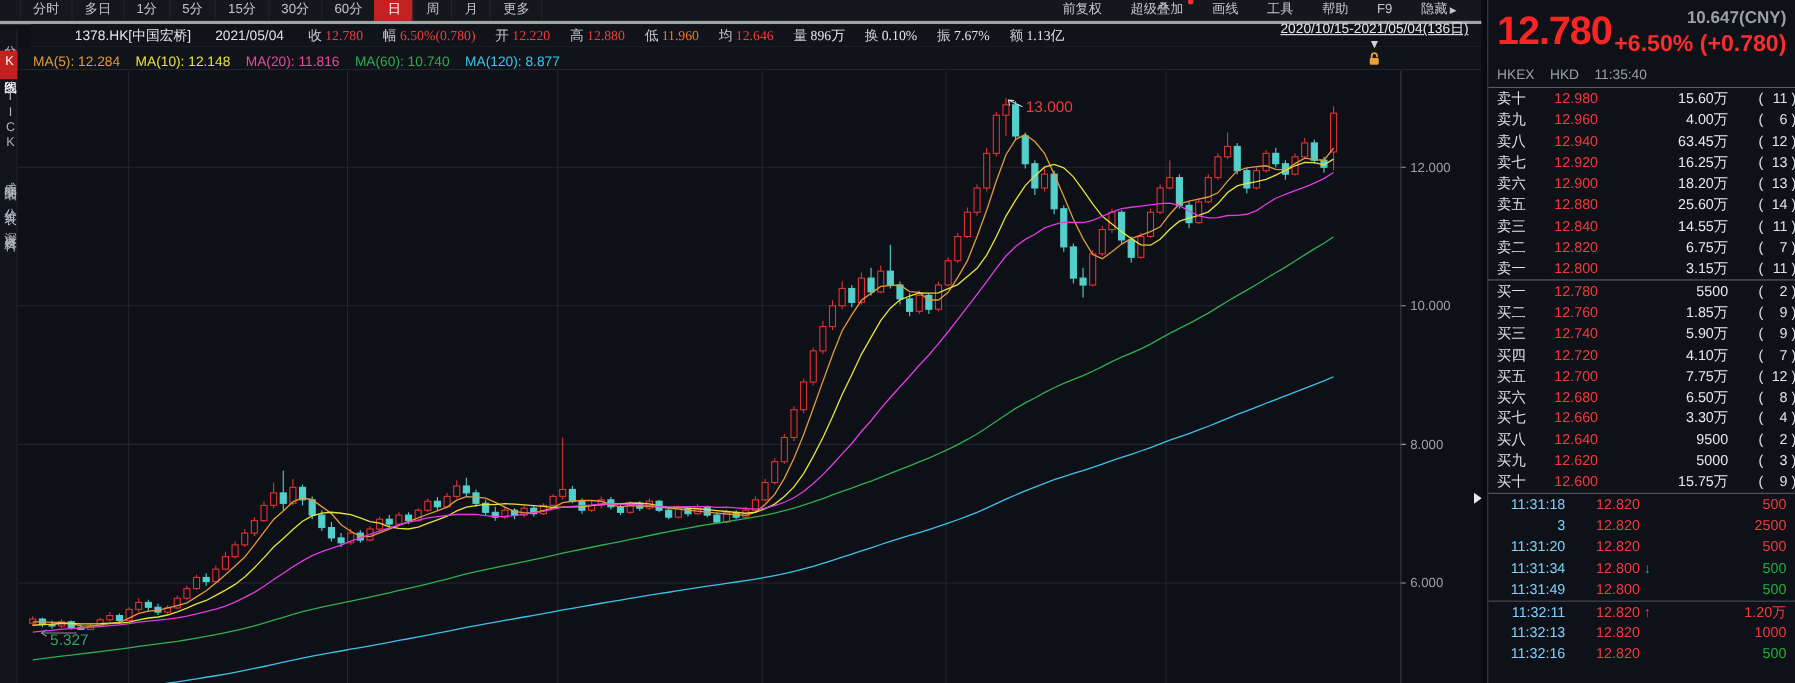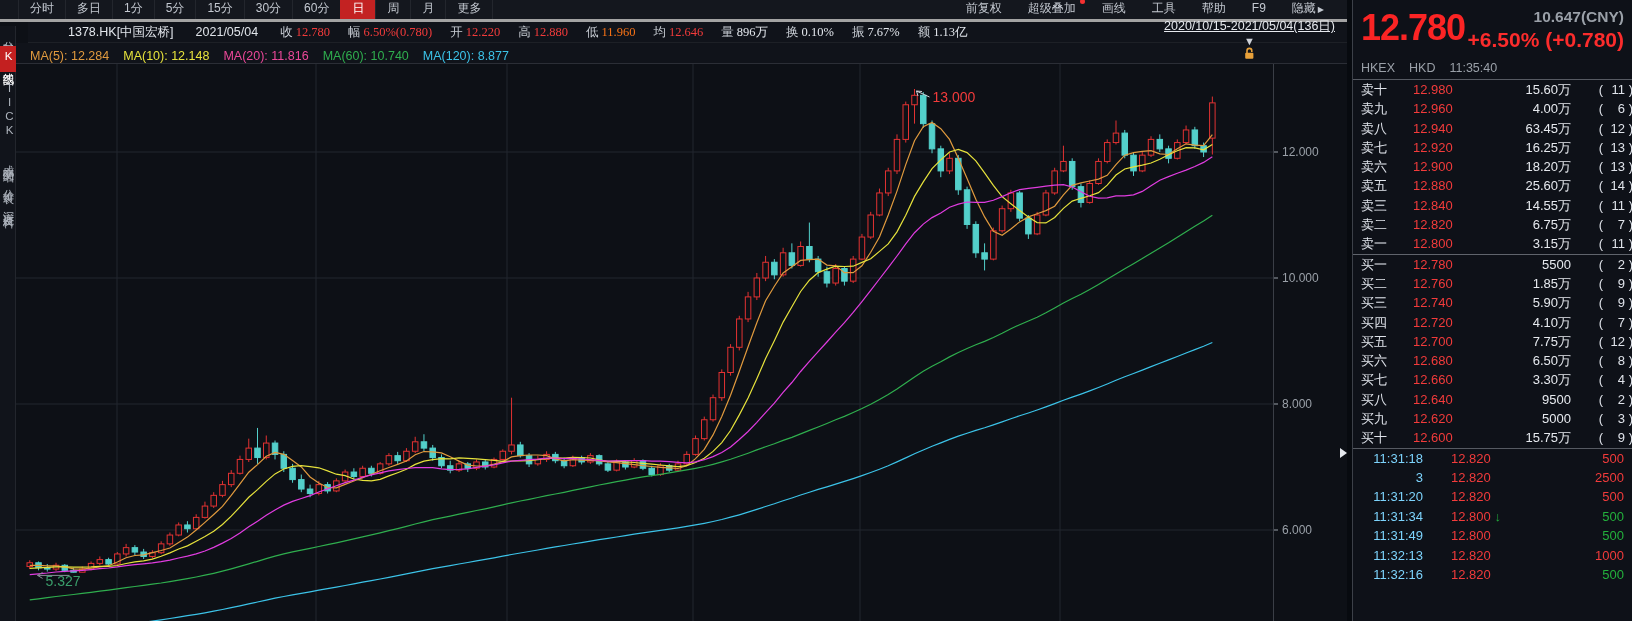--- a/index.html
+++ b/index.html
@@ -624,20 +624,25 @@
         <div class="tk-row">
           <span class="tk-time">11:31:34</span>
           <span class="tk-price"><span class="pp">12.800</span> <span class="tk-arrow-down">↓</span></span>
           <span class="tk-vol green">500</span>
         </div>
         <div class="tk-row">
           <span class="tk-time">11:31:49</span>
           <span class="tk-price"><span class="pp">12.800</span></span>
           <span class="tk-vol green">500</span>
         </div>
+        <div class="tk-row sep">
+          <span class="tk-time">11:32:11</span>
+          <span class="tk-price"><span class="pp">12.820</span> <span class="tk-arrow-up">↑</span></span>
+          <span class="tk-vol red">1.20万</span>
+        </div>
         <div class="tk-row">
           <span class="tk-time">11:32:13</span>
           <span class="tk-price"><span class="pp">12.820</span></span>
           <span class="tk-vol red">1000</span>
         </div>
         <div class="tk-row">
           <span class="tk-time">11:32:16</span>
           <span class="tk-price"><span class="pp">12.820</span></span>
           <span class="tk-vol green">500</span>
         </div>

